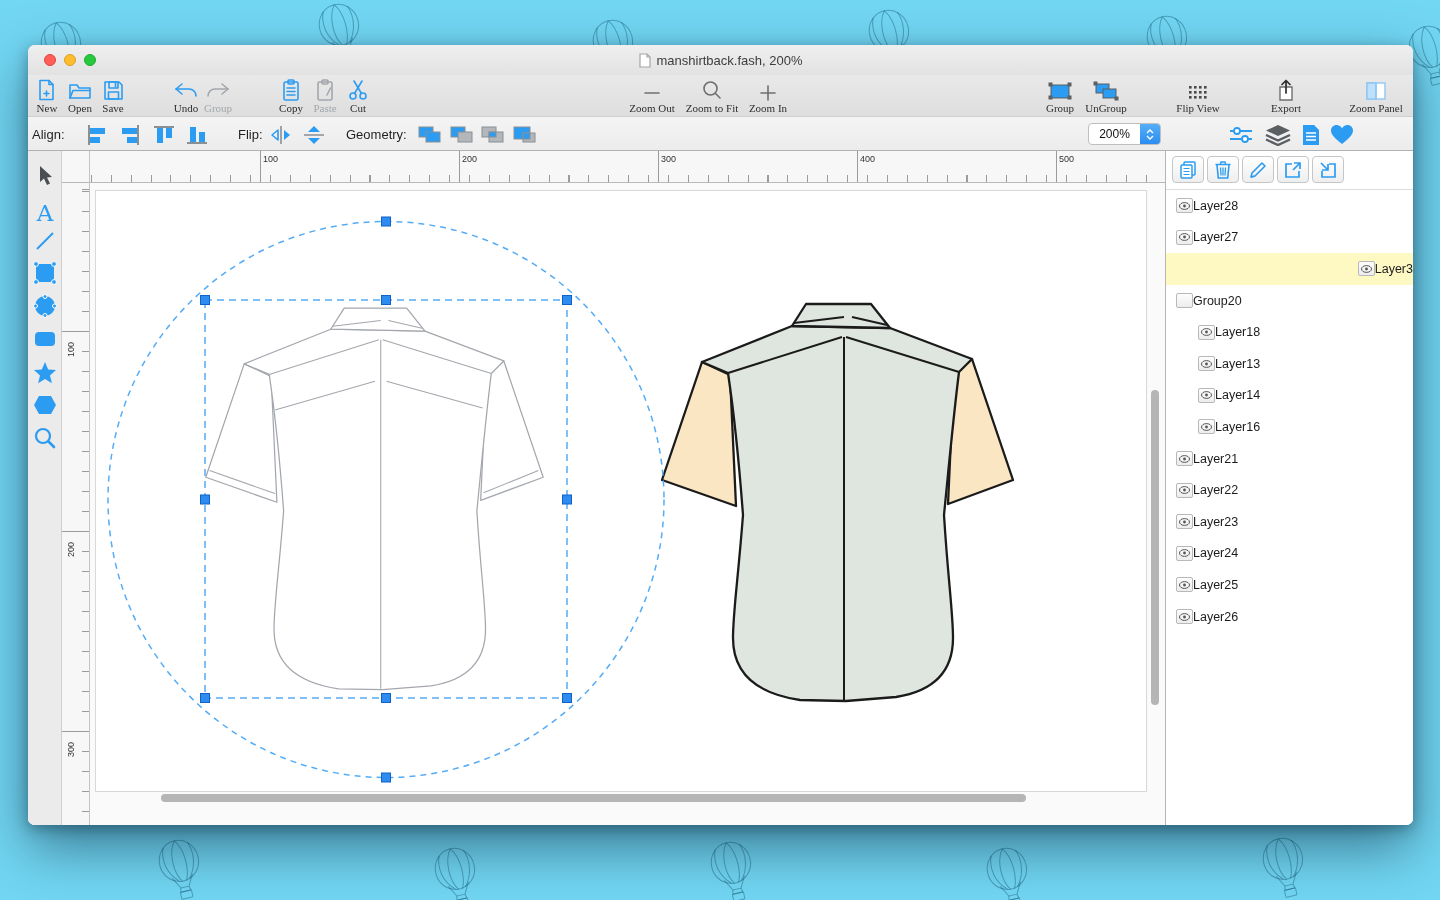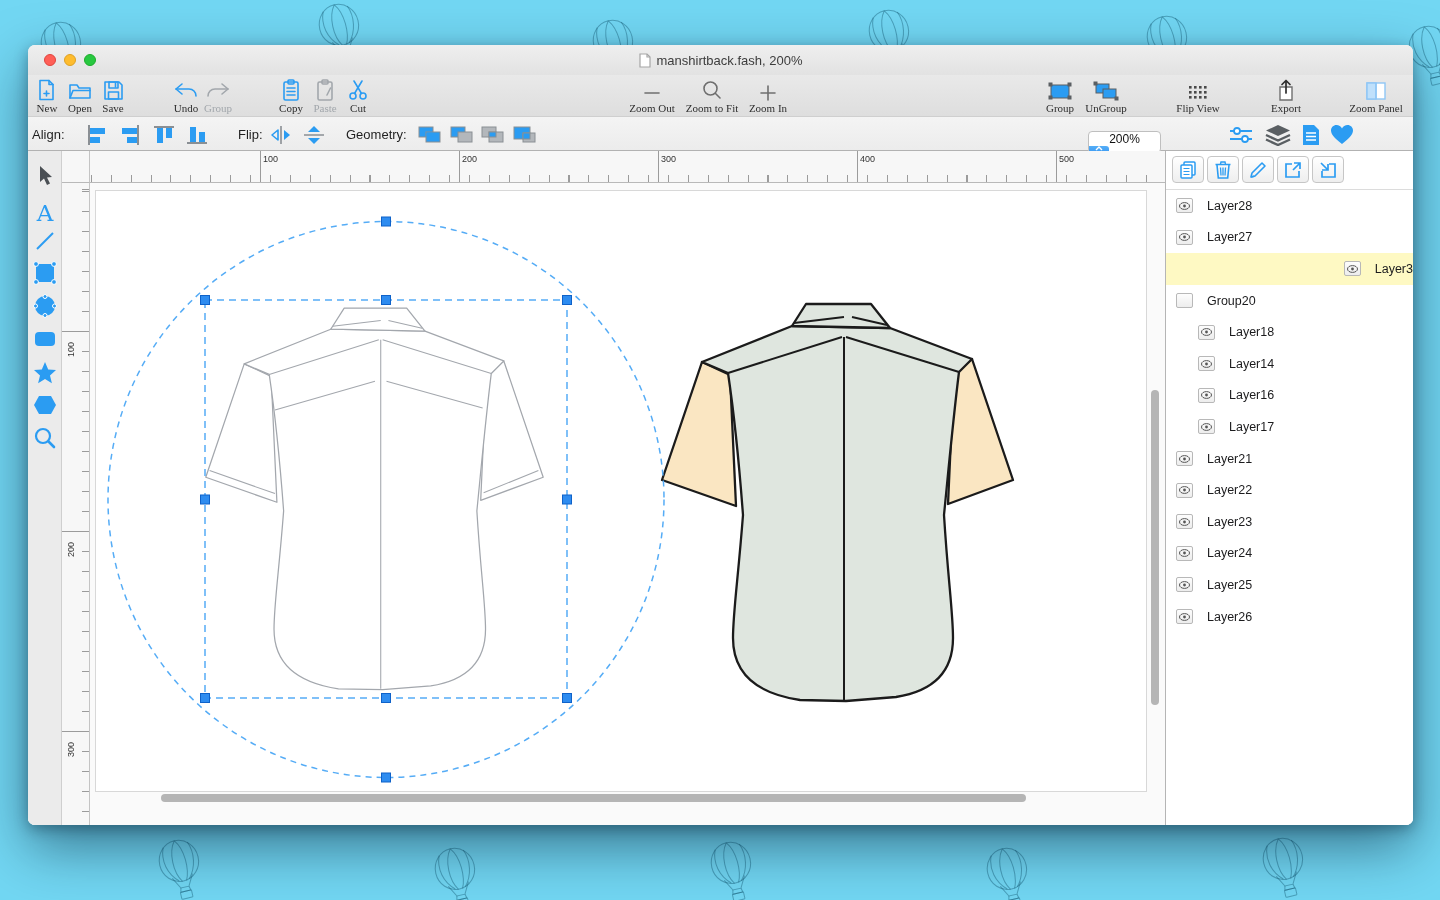--- a/index.html
+++ b/index.html
@@ -35,22 +35,22 @@
   .blue-stroke { stroke:#2b9cf2; fill:none; stroke-width:1.6; stroke-linecap:round; stroke-linejoin:round; }
   .gray-stroke { stroke:#a2a7ac; fill:none; stroke-width:1.6; stroke-linecap:round; stroke-linejoin:round; }
   .dim-stroke  { stroke:#6f6f6f; fill:none; stroke-width:1.6; stroke-linecap:round; }
 
   
   .toolbar2 { position:absolute; left:0; top:71px; right:0; height:35px;
               background:linear-gradient(#f4f4f4,#ececec);
               border-top:1px solid #cfcfcf; border-bottom:1px solid #b2b2b2; }
   .t2label { position:absolute; top:10px; font-size:13px; color:#1f1f1f; }
   .t2btn { position:absolute; top:6px; width:30px; height:23px; display:flex; align-items:center; justify-content:center; }
-  .zoom-field { position:absolute; left:1060px; top:14px; width:73px; height:22px;
-                background:#fff; border:1px solid #bfbfbf; border-radius:4px; display:flex;flex-direction:column; }
+  .zoom-field { position:absolute; left:1060px; top:6px; width:73px; height:22px;
+                background:#fff; border:1px solid #bfbfbf; border-radius:4px; display:flex; }
   .zoom-value { flex:1; font-size:12px; color:#111; display:flex; align-items:center; justify-content:center; }
   .zoom-stepper { width:20px; background:linear-gradient(#55aef7,#2b8df0); border-radius:0 3px 3px 0;
                   display:flex; flex-direction:column; align-items:center; justify-content:center; gap:1px; }
   .zoom-stepper svg { display:block; }
 
   
   .content { position:absolute; left:0; top:106px; right:0; bottom:0; background:#fbfbfb; }
 
   .palette { position:absolute; left:0; top:0; width:34px; bottom:0;
              background:#ebebeb; border-right:1px solid #cfcfcf; }
@@ -91,21 +91,21 @@
   .rp-btn { width:32px; height:27px; background:linear-gradient(#ffffff,#eeeeee);
             border:1px solid #c6c6c6; border-radius:4px; display:flex; align-items:center; justify-content:center; }
   .rp-sep { position:absolute; left:0; right:0; top:38px; height:1px; background:#dcdcdc; }
   .layers { position:absolute; left:0; right:0; top:39px; }
   .layer-row { height:31.6px; display:flex; align-items:center; padding-left:10px; }
   .layer-row.selected { background:#fef9c3;justify-content:flex-end; }
   .layer-row.indent1 { padding-left:32px; }
   .eye-btn, .chk { width:17px; height:15px; background:linear-gradient(#fdfdfd,#ededed);
                    border:1px solid #b8b8b8; border-radius:2px;
                    display:flex; align-items:center; justify-content:center; flex:0 0 auto; }
-  .layer-label { font-size:12.5px; color:#1c1c1e; margin-left:14px; }
+  .layer-label { font-size:12.5px; color:#1c1c1e; }
 </style>
 </head>
 <body>
 
 <svg width="0" height="0" style="position:absolute">
   <defs>
     <g id="balloon">
       <ellipse cx="22" cy="22" rx="19" ry="20" fill="none" stroke="currentColor"></ellipse>
       <path d="M22,2 C14,12 14,32 21,42 M22,2 C30,12 30,32 25,42 M10,6 C5,18 8,32 18,41 M34,6 C39,18 36,32 28,41" fill="none" stroke="currentColor"></path>
       <path d="M12,37 L18,48 L26,48 L32,37" fill="none" stroke="currentColor"></path>
@@ -675,39 +675,39 @@
             </span>
             <span class="layer-label">Layer18</span>
           </div>
         <div class="layer-row indent1">
             <span class="eye-btn">
               <svg width="11" height="8" viewBox="0 0 11 8">
                 <ellipse cx="5.5" cy="4" rx="5" ry="3.4" fill="none" stroke="#555" stroke-width="1"></ellipse>
                 <circle cx="5.5" cy="4" r="1.4" fill="#555"></circle>
               </svg>
             </span>
+            <span class="layer-label">Layer13</span>
+          </div>
+        <div class="layer-row indent1">
+            <span class="eye-btn">
+              <svg width="11" height="8" viewBox="0 0 11 8">
+                <ellipse cx="5.5" cy="4" rx="5" ry="3.4" fill="none" stroke="#555" stroke-width="1"></ellipse>
+                <circle cx="5.5" cy="4" r="1.4" fill="#555"></circle>
+              </svg>
+            </span>
             <span class="layer-label">Layer14</span>
           </div>
         <div class="layer-row indent1">
             <span class="eye-btn">
               <svg width="11" height="8" viewBox="0 0 11 8">
                 <ellipse cx="5.5" cy="4" rx="5" ry="3.4" fill="none" stroke="#555" stroke-width="1"></ellipse>
                 <circle cx="5.5" cy="4" r="1.4" fill="#555"></circle>
               </svg>
             </span>
             <span class="layer-label">Layer16</span>
-          </div>
-        <div class="layer-row indent1">
-            <span class="eye-btn">
-              <svg width="11" height="8" viewBox="0 0 11 8">
-                <ellipse cx="5.5" cy="4" rx="5" ry="3.4" fill="none" stroke="#555" stroke-width="1"></ellipse>
-                <circle cx="5.5" cy="4" r="1.4" fill="#555"></circle>
-              </svg>
-            </span>
-            <span class="layer-label">Layer17</span>
           </div>
         <div class="layer-row">
             <span class="eye-btn">
               <svg width="11" height="8" viewBox="0 0 11 8">
                 <ellipse cx="5.5" cy="4" rx="5" ry="3.4" fill="none" stroke="#555" stroke-width="1"></ellipse>
                 <circle cx="5.5" cy="4" r="1.4" fill="#555"></circle>
               </svg>
             </span>
             <span class="layer-label">Layer21</span>
           </div>

